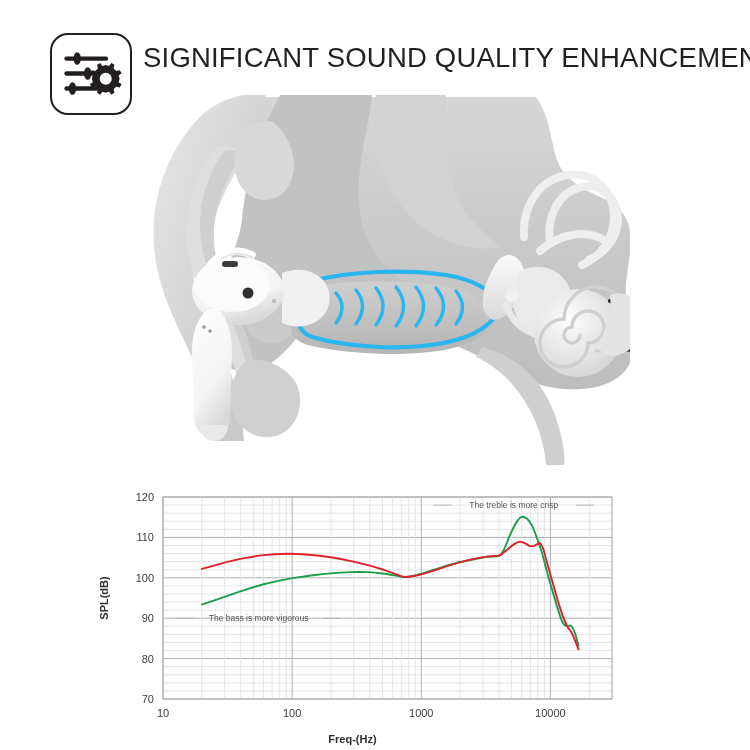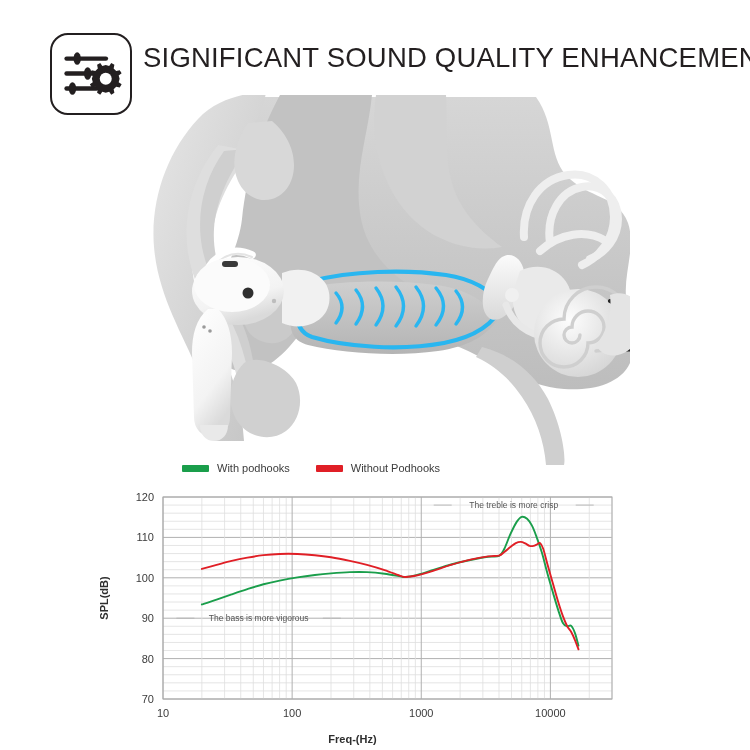--- a/index.html
+++ b/index.html
@@ -183,30 +183,20 @@
         <circle cx="108" cy="198" r="5.5" fill="#2f2f2f"></circle>
         <circle cx="64" cy="232" r="1.8" fill="#9a9a9a"></circle>
         <circle cx="70" cy="236" r="1.8" fill="#9a9a9a"></circle>
         <circle cx="134" cy="206" r="2.2" fill="#bdbdbd"></circle>
       </g>
     </svg>
   </div>
 
   <div class="chart-block">
 
-    <div class="legend">
-      <div class="legend-item">
-        <span class="legend-swatch" style="background:#1a9e4b"></span>
-        <span class="legend-label">With podhooks</span>
-      </div>
-      <div class="legend-item">
-        <span class="legend-swatch" style="background:#e01f26"></span>
-        <span class="legend-label">Without Podhooks</span>
-      </div>
-    </div>
 
     <div class="plot-wrap">
       <svg id="plot" viewBox="0 0 750 298" xmlns="http://www.w3.org/2000/svg">
         <g id="grid-minor">
             <line x1="163" x2="612" y1="247" y2="247" stroke="#b0b0b0" stroke-width="1"></line>
             <line x1="163" x2="612" y1="238.92" y2="238.92" stroke="#dedede" stroke-width="0.8"></line>
             <line x1="163" x2="612" y1="230.84" y2="230.84" stroke="#dedede" stroke-width="0.8"></line>
             <line x1="163" x2="612" y1="222.76" y2="222.76" stroke="#dedede" stroke-width="0.8"></line>
             <line x1="163" x2="612" y1="214.68" y2="214.68" stroke="#dedede" stroke-width="0.8"></line>
             <line x1="163" x2="612" y1="206.6" y2="206.6" stroke="#b0b0b0" stroke-width="1"></line>

